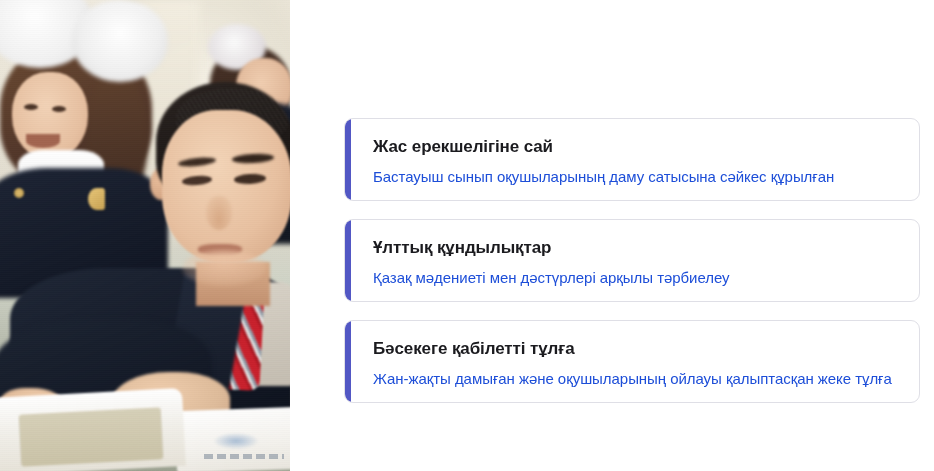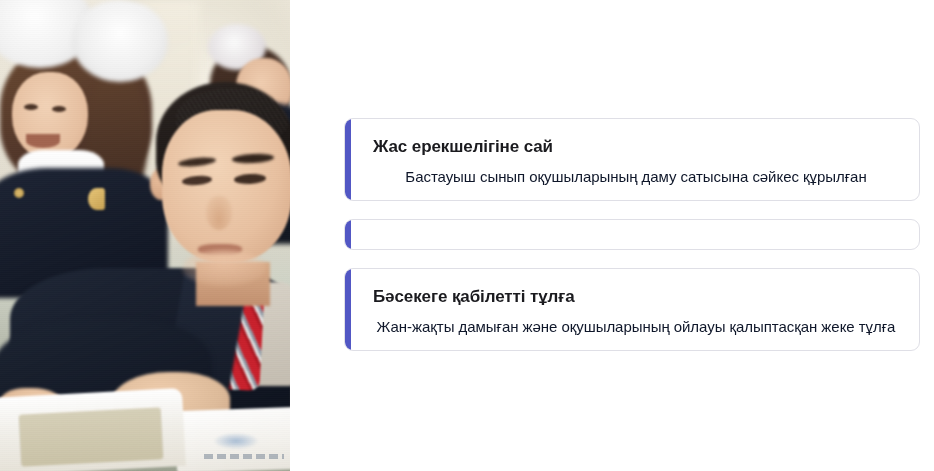--- a/index.html
+++ b/index.html
@@ -347,23 +347,22 @@
     line-height: 22px;
     font-weight: 700;
     color: #1b1b1f;
     letter-spacing: -0.1px;
   }
   .card-desc {
     margin: 0;
     font-size: 15px;
     line-height: 23px;
     font-weight: 400;
-    color: #0f172a;
+    color: #1d4ed8;
     letter-spacing: -0.05px;
-    text-align: center;
   }
 </style>
 </head>
 <body>
 
 <div class="page">
 
   <div class="photo-panel">
     <div class="photo-scene">
       <div class="bg-wall"></div>
@@ -426,20 +425,22 @@
     <div class="cards">
 
       <div class="card">
         <span class="card-accent" style="background: rgb(82, 87, 196);"></span>
         <h2 class="card-title">Жас ерекшелігіне сай</h2>
         <p class="card-desc">Бастауыш сынып оқушыларының даму сатысына сәйкес құрылған</p>
       </div>
 
       <div class="card">
         <span class="card-accent" style="background: rgb(82, 87, 196);"></span>
+        <h2 class="card-title">Ұлттық құндылықтар</h2>
+        <p class="card-desc">Қазақ мәдениеті мен дәстүрлері арқылы тәрбиелеу</p>
       </div>
 
       <div class="card">
         <span class="card-accent" style="background: rgb(82, 87, 196);"></span>
         <h2 class="card-title">Бәсекеге қабілетті тұлға</h2>
         <p class="card-desc">Жан-жақты дамыған және оқушыларының ойлауы қалыптасқан жеке тұлға</p>
       </div>
 
     </div>
   </div>

